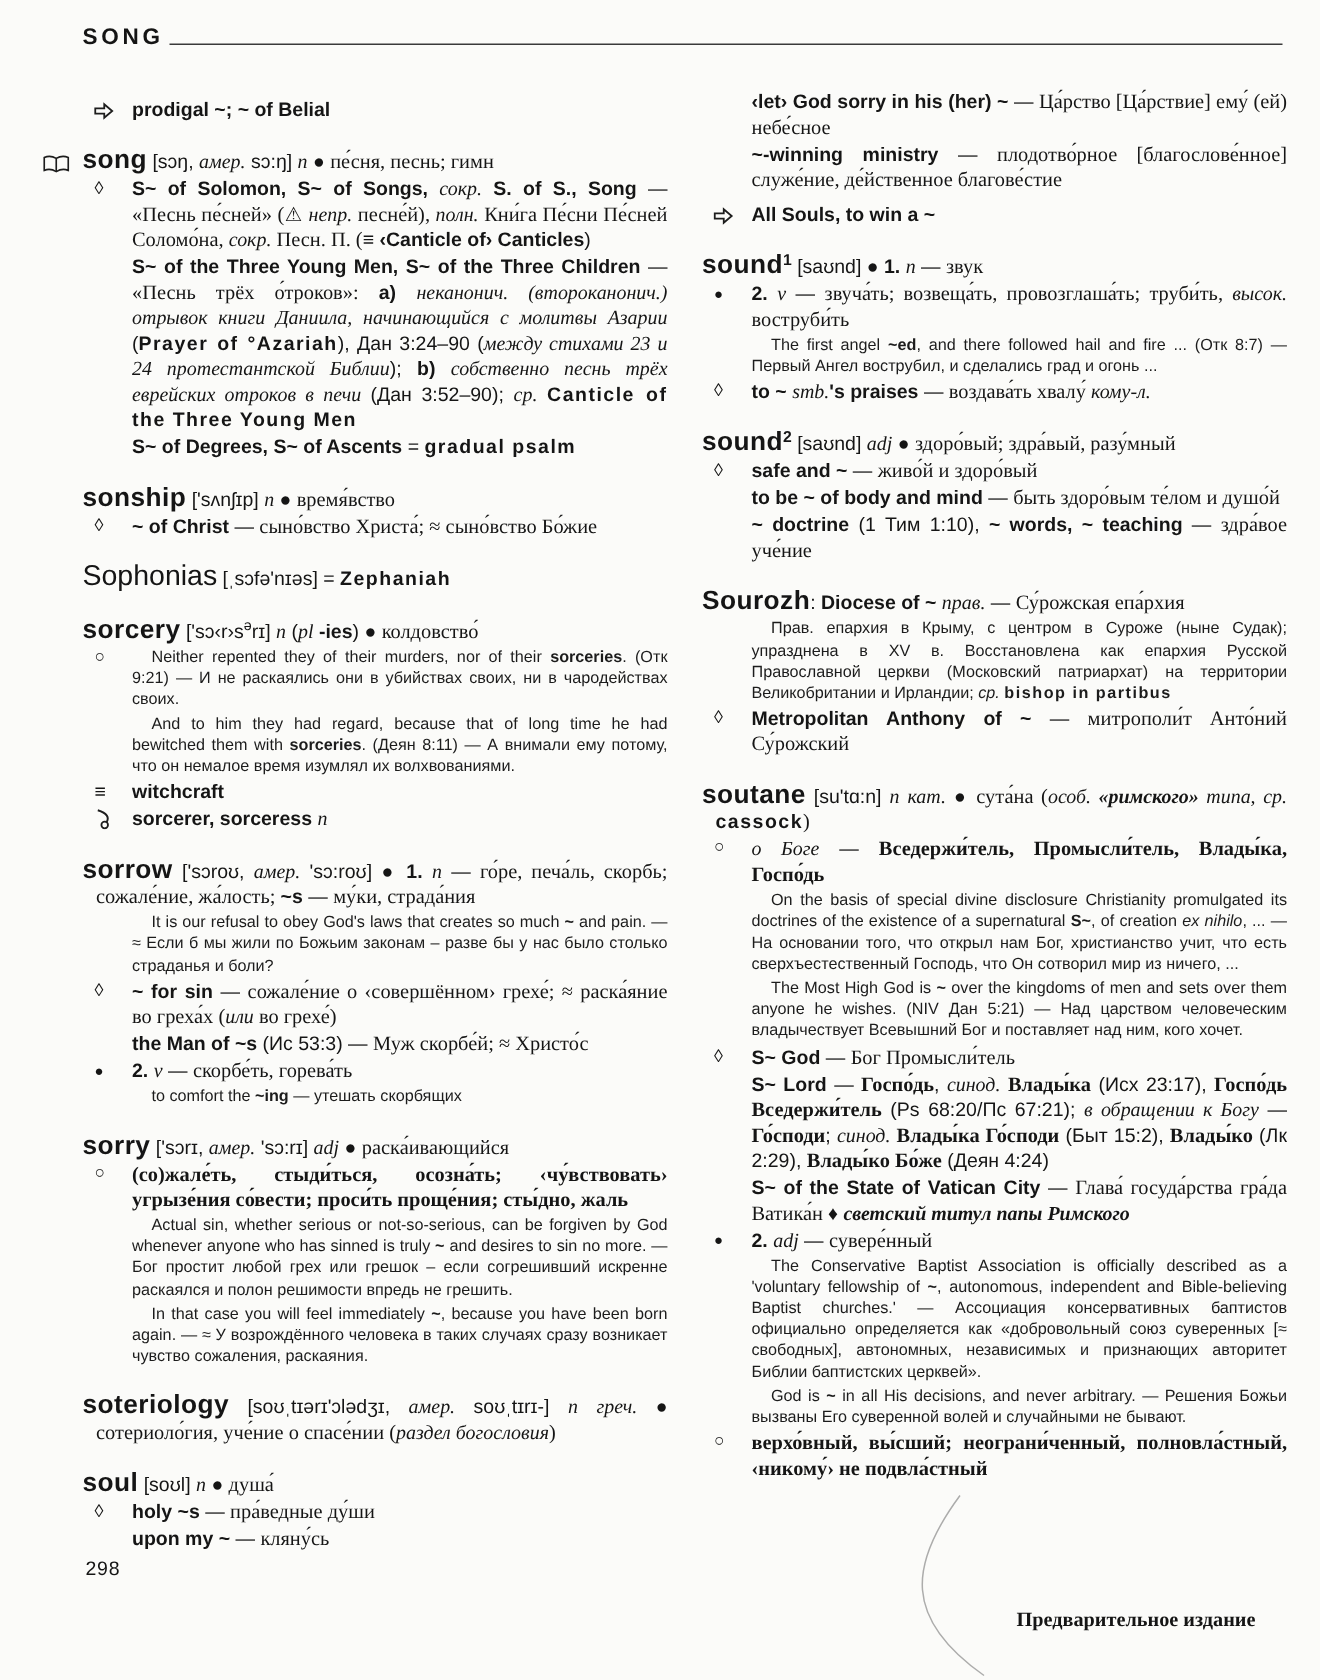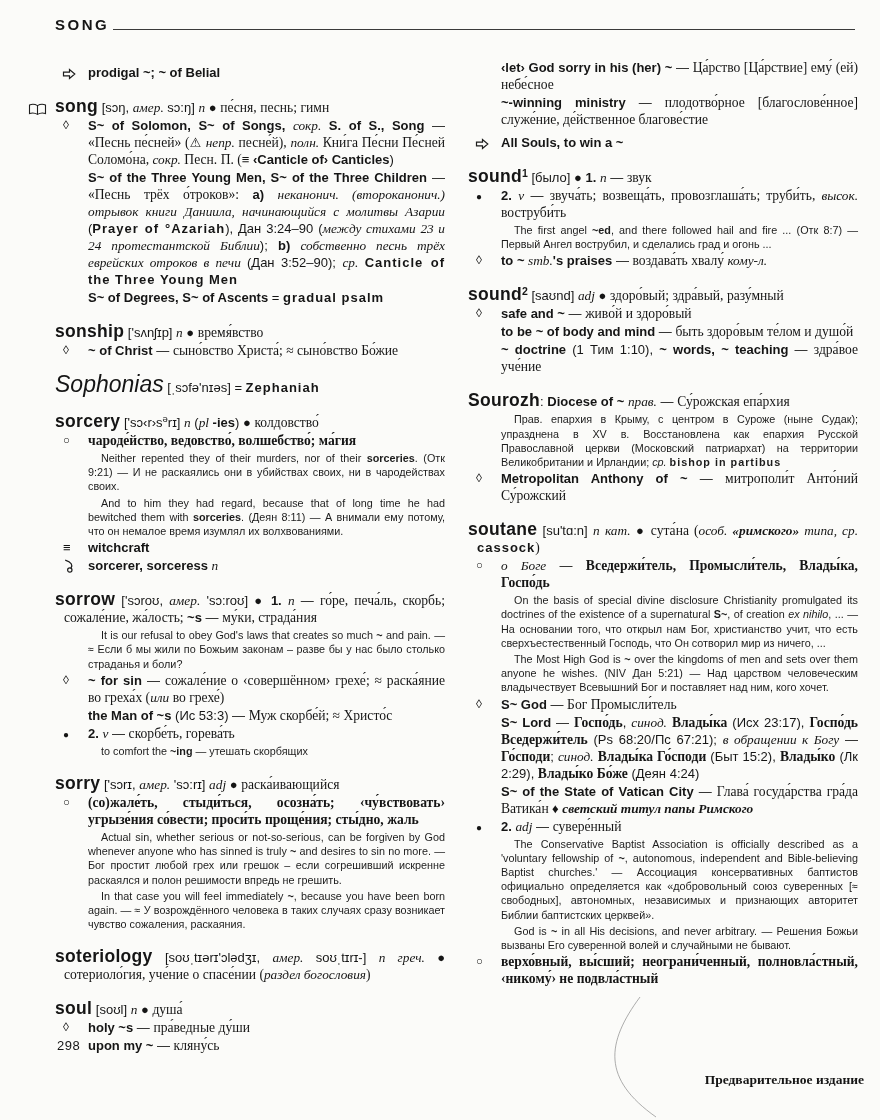--- a/index.html
+++ b/index.html
@@ -21,32 +21,32 @@
   .xrf{padding-left:33px;margin-top:6px;}
   .ex{padding-left:33px;text-indent:13px;font-size:10.8px;line-height:14.2px;margin-top:2px;color:#1c1c1c;}
   .mk{position:absolute;left:8px;top:0;text-indent:0;font-size:12px;}
   .hwb .mk{left:-27px;top:3px;}
   .xrf .mk{left:7px;top:1px;}
   .mk-dot{font-size:10px;top:1px;}
   .mk-cir{font-size:11.5px;}
   .mk-eq{font-size:13px;}
   .mk svg{display:inline-block;vertical-align:middle;}
   .r-hw{font-weight:bold;font-size:17.5px;letter-spacing:.3px;}
-  .r-hw2{font-size:23px;font-style:italic;}
+  .r-hw2{font-size:19px;}
   .r-hs{font-weight:bold;font-size:10.5px;vertical-align:super;line-height:0;}
   .r-b{font-weight:bold;}
   .r-i{font-style:italic;}
   .r-r{font-family:"Liberation Serif","DejaVu Serif",serif;font-size:13.6px;}
   .r-rb{font-family:"Liberation Serif","DejaVu Serif",serif;font-weight:bold;font-size:13.6px;}
   .r-ri{font-family:"Liberation Serif","DejaVu Serif",serif;font-style:italic;font-size:13.3px;}
   .r-rbi{font-family:"Liberation Serif","DejaVu Serif",serif;font-style:italic;font-weight:bold;font-size:13.3px;}
   .r-xr{font-weight:bold;letter-spacing:1px;}
   .r-sup{vertical-align:super;font-size:9.5px;line-height:0;}
   .page-footer-num{position:absolute;left:57px;top:1038px;font-size:13px;letter-spacing:.5px;}
-  .page-footer-note{position:absolute;right:16px;top:1072px;
+  .page-footer-note{position:absolute;right:43px;top:1072px;
     font-family:"Liberation Serif","DejaVu Serif",serif;font-weight:bold;font-size:13.5px;}
   .artifact{position:absolute;left:588px;top:995px;pointer-events:none;}
 </style>
 </head>
 <body>
 
 <div class="page-header">
   <span class="hdr-title">SONG</span>
   <span class="hdr-rule"></span>
 </div>
@@ -59,21 +59,21 @@
           <path d="M1.5 2 Q5.5 0.2 9.5 2.6 Q13.5 0.2 17.5 2 L17.5 10.6 Q13.5 9 9.5 11.4 Q5.5 9 1.5 10.6 Z" fill="none" stroke="#1d1d1d" stroke-width="1.1"></path>
           <path d="M9.5 2.6 V11.4" stroke="#1d1d1d" stroke-width="1.1"></path>
         </svg></span><span class="r-hw">song</span><span class="r-n"> [sɔŋ, </span><span class="r-ri">амер.</span><span class="r-n"> sɔ:ŋ] </span><span class="r-ri">n</span><span class="r-n"> ● </span><span class="r-r">пе́сня, песнь; гимн</span></div>
     <div class="blk sub"><span class="mk">◊</span><span class="r-b">S~ of Solomon, S~ of Songs, </span><span class="r-ri">сокр.</span><span class="r-b"> S. of S., Song</span><span class="r-n"> — </span><span class="r-r">«Песнь пе́сней» (</span><span class="r-n">⚠ </span><span class="r-ri">непр.</span><span class="r-r"> песне́й), </span><span class="r-ri">полн.</span><span class="r-r"> Кни́га Пе́сни Пе́сней Соломо́на, </span><span class="r-ri">сокр.</span><span class="r-r"> Песн. П. (</span><span class="r-n">≡ </span><span class="r-b">‹Canticle of› Canticles</span><span class="r-n">)</span></div>
     <div class="blk sub"><span class="r-b">S~ of the Three Young Men, S~ of the Three Children</span><span class="r-n"> — </span><span class="r-r">«Песнь трёх о́троков»: </span><span class="r-b">a) </span><span class="r-ri">неканонич. (второканонич.) отрывок книги Даниила, начинающийся с молитвы Азарии </span><span class="r-n">(</span><span class="r-xr">Prayer of °Azariah</span><span class="r-n">), Дан 3:24–90 (</span><span class="r-ri">между стихами 23 и 24 протестантской Библии</span><span class="r-n">); </span><span class="r-b">b) </span><span class="r-ri">собственно песнь трёх еврейских отроков в печи </span><span class="r-n">(Дан 3:52–90); </span><span class="r-ri">ср.</span><span class="r-n"> </span><span class="r-xr">Canticle of the Three Young Men</span></div>
     <div class="blk sub"><span class="r-b">S~ of Degrees, S~ of Ascents</span><span class="r-n"> = </span><span class="r-xr">gradual psalm</span></div>
     <div class="blk hwb"><span class="r-hw">sonship</span><span class="r-n"> ['sʌnʃɪp] </span><span class="r-ri">n</span><span class="r-n"> ● </span><span class="r-r">время́вство</span></div>
     <div class="blk sub"><span class="mk">◊</span><span class="r-b">~ of Christ</span><span class="r-n"> — </span><span class="r-r">сыно́вство Христа́; ≈ сыно́вство Бо́жие</span></div>
     <div class="blk hwb"><span class="r-hw2">Sophonias</span><span class="r-n"> [ˌsɔfə'nɪəs] = </span><span class="r-xr">Zephaniah</span></div>
     <div class="blk hwb"><span class="r-hw">sorcery</span><span class="r-n"> ['sɔ‹r›s</span><span class="r-sup">ə</span><span class="r-n">rɪ] </span><span class="r-ri">n</span><span class="r-n"> (</span><span class="r-ri">pl</span><span class="r-n"> </span><span class="r-b">-ies</span><span class="r-n">) ● </span><span class="r-r">колдовство́</span></div>
-    <div class="blk sub"><span class="mk mk-cir">○</span><span class="r-rb">чароде́йство, ведовство́, волшебство́; ма́гия</span></div>
+    <div class="blk sub"><span class="mk mk-cir">○</span></div>
     <div class="blk ex"><span class="r-n">Neither repented they of their murders, nor of their </span><span class="r-b">sorceries</span><span class="r-n">. (Отк 9:21) — И не раскаялись они в убийствах своих, ни в чародействах своих.</span></div>
     <div class="blk ex"><span class="r-n">And to him they had regard, because that of long time he had bewitched them with </span><span class="r-b">sorceries</span><span class="r-n">. (Деян 8:11) — А внимали ему потому, что он немалое время изумлял их волхвованиями.</span></div>
     <div class="blk sub"><span class="mk mk-eq">≡</span><span class="r-b">witchcraft</span></div>
     <div class="blk sub"><span class="mk"><svg width="12" height="14" viewBox="0 0 12 14">
           <path d="M2.2 1.2 C8.5 3 10 6.2 8 9.2" fill="none" stroke="#1d1d1d" stroke-width="1.3"></path>
           <circle cx="6.8" cy="11" r="2.2" fill="none" stroke="#1d1d1d" stroke-width="1.2"></circle>
         </svg></span><span class="r-b">sorcerer, sorceress </span><span class="r-ri">n</span></div>
     <div class="blk hwb"><span class="r-hw">sorrow</span><span class="r-n"> ['sɔroʊ, </span><span class="r-ri">амер.</span><span class="r-n"> 'sɔ:roʊ] ● </span><span class="r-b">1. </span><span class="r-ri">n</span><span class="r-n"> — </span><span class="r-r">го́ре, печа́ль, скорбь; сожале́ние, жа́лость; </span><span class="r-b">~s</span><span class="r-n"> — </span><span class="r-r">му́ки, страда́ния</span></div>
     <div class="blk ex"><span class="r-n">It is our refusal to obey God's laws that creates so much </span><span class="r-b">~</span><span class="r-n"> and pain. — ≈ Если б мы жили по Божьим законам – разве бы у нас было столько страданья и боли?</span></div>
     <div class="blk sub"><span class="mk">◊</span><span class="r-b">~ for sin</span><span class="r-n"> — </span><span class="r-r">сожале́ние о ‹совершённом› грехе́; ≈ раска́яние во греха́х (</span><span class="r-ri">или</span><span class="r-r"> во грехе́)</span></div>
@@ -88,21 +88,21 @@
     <div class="blk hwb"><span class="r-hw">soul</span><span class="r-n"> [soʊl] </span><span class="r-ri">n</span><span class="r-n"> ● </span><span class="r-r">душа́</span></div>
     <div class="blk sub"><span class="mk">◊</span><span class="r-b">holy ~s</span><span class="r-n"> — </span><span class="r-r">пра́ведные ду́ши</span></div>
     <div class="blk sub"><span class="r-b">upon my ~</span><span class="r-n"> — </span><span class="r-r">кляну́сь</span></div>
   </div>
 <div class="col col-right">
     <div class="blk sub"><span class="r-b">‹let› God sorry in his (her) ~</span><span class="r-n"> — </span><span class="r-r">Ца́рство [Ца́рствие] ему́ (ей) небе́сное</span></div>
     <div class="blk sub"><span class="r-b">~-winning ministry</span><span class="r-n"> — </span><span class="r-r">плодотво́рное [благослове́нное] служе́ние, де́йственное благове́стие</span></div>
     <div class="blk xrf"><span class="mk"><svg width="14" height="12" viewBox="0 0 14 12">
           <path d="M1.5 4.2 H7.5 V1.5 L12.8 6 L7.5 10.5 V7.8 H1.5 Z" fill="none" stroke="#1d1d1d" stroke-width="1.2"></path>
         </svg></span><span class="r-b">All Souls, to win a ~</span></div>
-    <div class="blk hwb"><span class="r-hw">sound</span><span class="r-hs">1</span><span class="r-n"> [было] ● </span><span class="r-b">1. </span><span class="r-ri">n</span><span class="r-n"> — </span><span class="r-r">звук</span></div>
+    <div class="blk hwb"><span class="r-hw">sound</span><span class="r-hs">1</span><span class="r-n"> [saʊnd] ● </span><span class="r-b">1. </span><span class="r-ri">n</span><span class="r-n"> — </span><span class="r-r">звук</span></div>
     <div class="blk sub"><span class="mk mk-dot">●</span><span class="r-b">2. </span><span class="r-ri">v</span><span class="r-n"> — </span><span class="r-r">звуча́ть; возвеща́ть, провозглаша́ть; труби́ть, </span><span class="r-ri">высок.</span><span class="r-r"> воструби́ть</span></div>
     <div class="blk ex"><span class="r-n">The first angel </span><span class="r-b">~ed</span><span class="r-n">, and there followed hail and fire ... (Отк 8:7) — Первый Ангел вострубил, и сделались град и огонь ...</span></div>
     <div class="blk sub"><span class="mk">◊</span><span class="r-b">to ~ </span><span class="r-ri">smb.</span><span class="r-b">'s praises</span><span class="r-n"> — </span><span class="r-r">воздава́ть хвалу́ </span><span class="r-ri">кому-л.</span></div>
     <div class="blk hwb"><span class="r-hw">sound</span><span class="r-hs">2</span><span class="r-n"> [saʊnd] </span><span class="r-ri">adj</span><span class="r-n"> ● </span><span class="r-r">здоро́вый; здра́вый, разу́мный</span></div>
     <div class="blk sub"><span class="mk">◊</span><span class="r-b">safe and ~</span><span class="r-n"> — </span><span class="r-r">живо́й и здоро́вый</span></div>
     <div class="blk sub"><span class="r-b">to be ~ of body and mind</span><span class="r-n"> — </span><span class="r-r">быть здоро́вым те́лом и душо́й</span></div>
     <div class="blk sub"><span class="r-b">~ doctrine</span><span class="r-n"> (1 Тим 1:10), </span><span class="r-b">~ words, ~ teaching</span><span class="r-n"> — </span><span class="r-r">здра́вое уче́ние</span></div>
     <div class="blk hwb"><span class="r-hw">Sourozh</span><span class="r-n">: </span><span class="r-b">Diocese of ~ </span><span class="r-ri">прав.</span><span class="r-n"> — </span><span class="r-r">Су́рожская епа́рхия</span></div>
     <div class="blk ex"><span class="r-n">Прав. епархия в Крыму, с центром в Суроже (ныне Судак); упразднена в XV в. Восстановлена как епархия Русской Православной церкви (Московский патриархат) на территории Великобритании и Ирландии; </span><span class="r-i">ср.</span><span class="r-n"> </span><span class="r-xr">bishop in partibus</span></div>
     <div class="blk sub"><span class="mk">◊</span><span class="r-b">Metropolitan Anthony of ~</span><span class="r-n"> — </span><span class="r-r">митрополи́т Анто́ний Су́рожский</span></div>

